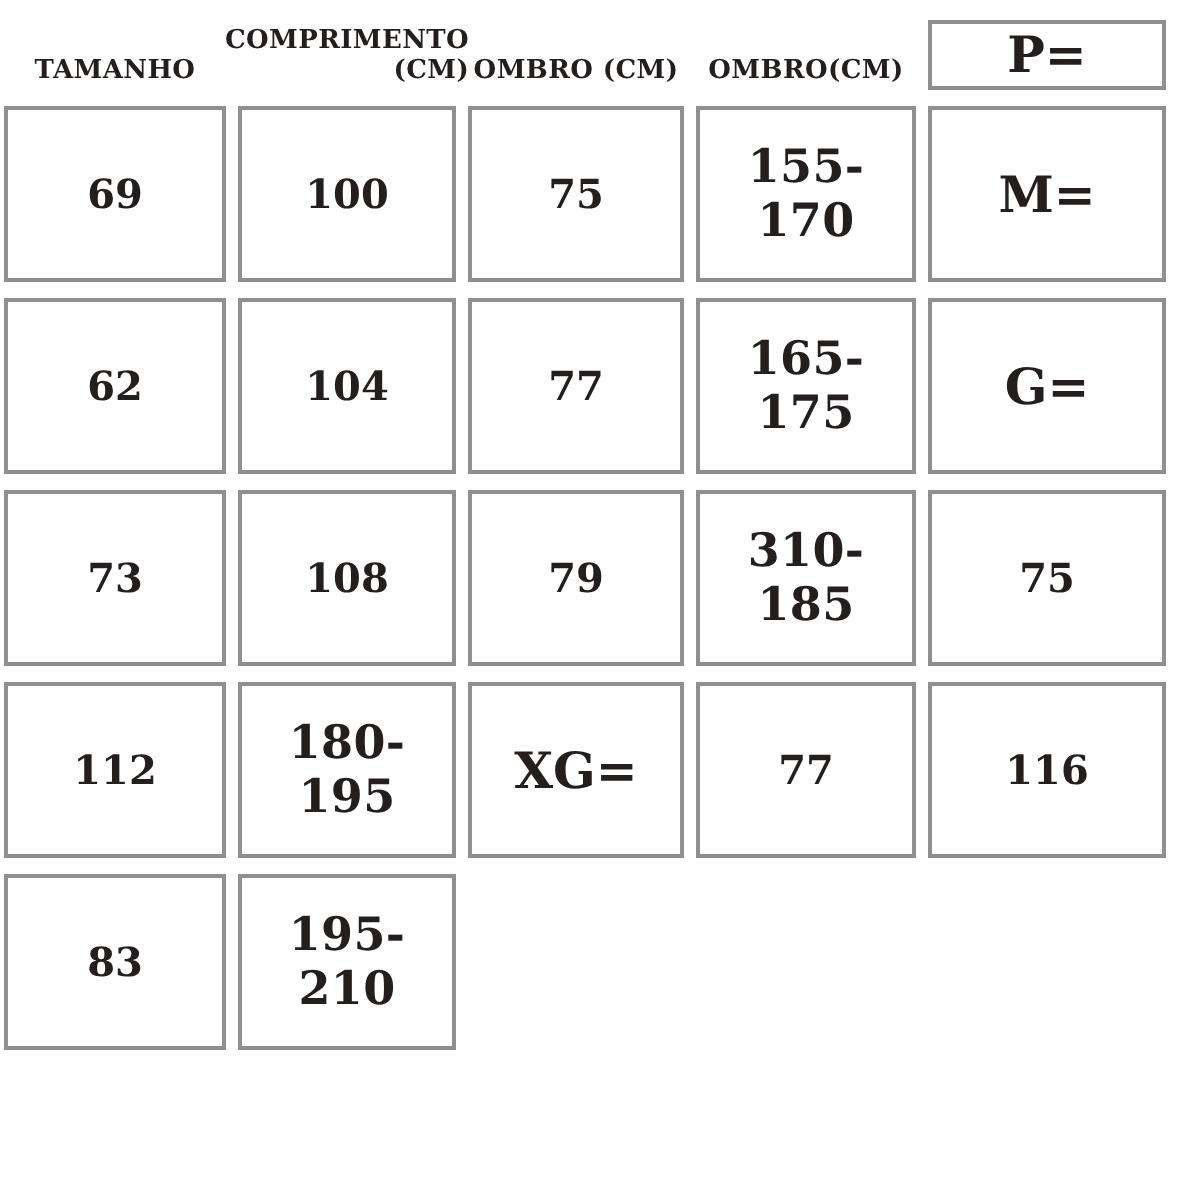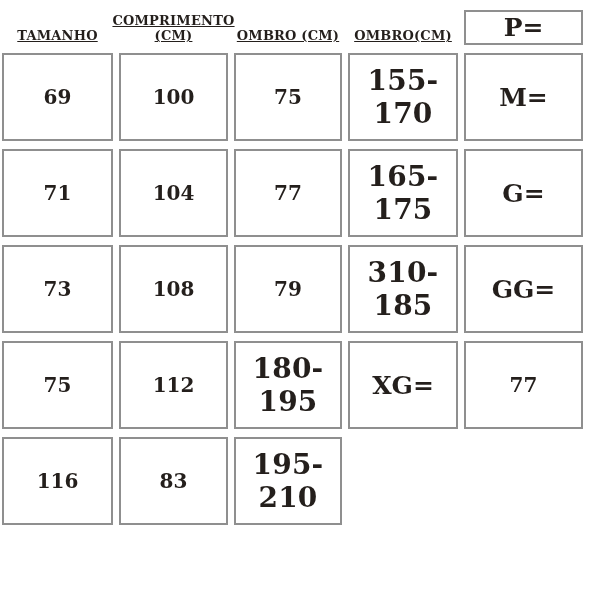--- a/index.html
+++ b/index.html
@@ -24,39 +24,38 @@
     display: grid;
     grid-template-columns: 111px 109px 108px 110px 119px;
     grid-template-rows: 35px 88px 88px 88px 88px 88px;
     column-gap: 6px;
     row-gap: 8px;
   }
   .hcell {
     display: flex;
     align-items: flex-end;
     justify-content: center;
-    text-align: center;
+    text-align: right;
     font-size: 13px;
     line-height: 1.15;
     letter-spacing: 0.2px;
     padding-bottom: 1px;
-    text-decoration: underline;
   }
   .cell {
     background: #ffffff;
     border: 2px solid #8f8f8f;
     display: flex;
     align-items: center;
     justify-content: center;
     text-align: center;
     font-size: 20px;
     box-sizing: border-box;
   }
   .cell.altura {
-    font-size: 28px;
+    font-size: 23px;
     letter-spacing: 0.2px;
   }
   .cell.size-label {
     font-size: 25px;
   }
 </style>
 </head>
 <body>
 
 <div class="sheet">
@@ -67,32 +66,31 @@
     <div class="hcell">OMBRO (CM)</div>
     <div class="hcell">OMBRO(CM)</div>
 
     <div class="cell size-label">P=</div>
     <div class="cell">69</div>
     <div class="cell">100</div>
     <div class="cell">75</div>
     <div class="cell altura">155-170</div>
 
     <div class="cell size-label">M=</div>
-    <div class="cell">71</div>
+    <div class="cell">62</div>
     <div class="cell">104</div>
     <div class="cell">77</div>
     <div class="cell altura">165-175</div>
 
     <div class="cell size-label">G=</div>
     <div class="cell">73</div>
     <div class="cell">108</div>
     <div class="cell">79</div>
     <div class="cell altura">310-185</div>
 
-    <div class="cell size-label">GG=</div>
     <div class="cell">75</div>
     <div class="cell">112</div>
     <div class="cell altura">180-195</div>
 
     <div class="cell size-label">XG=</div>
     <div class="cell">77</div>
     <div class="cell">116</div>
     <div class="cell">83</div>
     <div class="cell altura">195-210</div>
 

